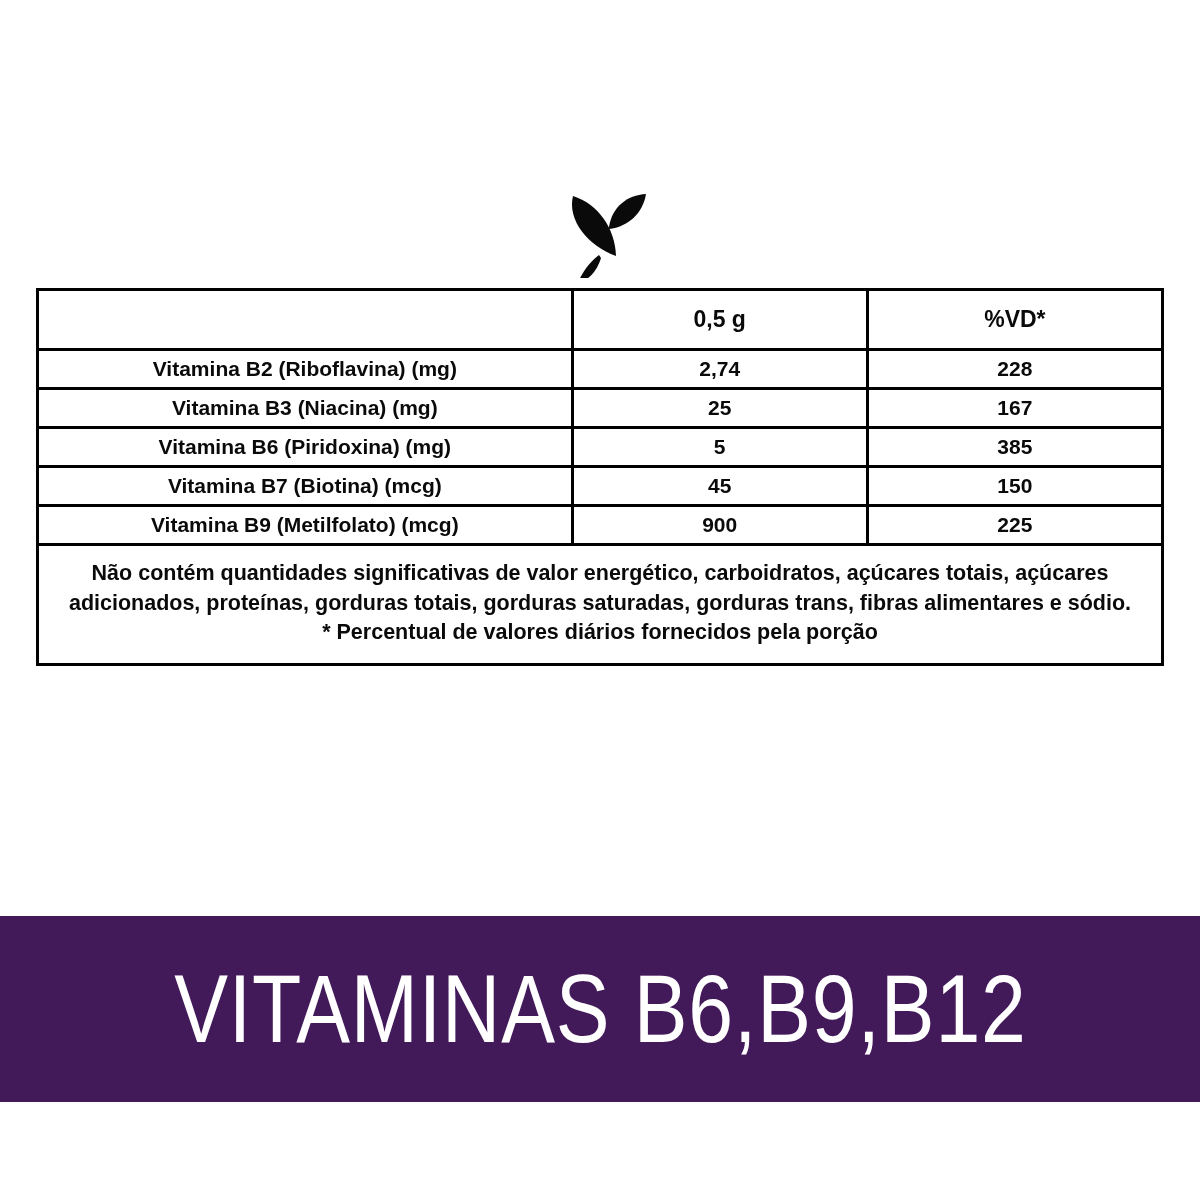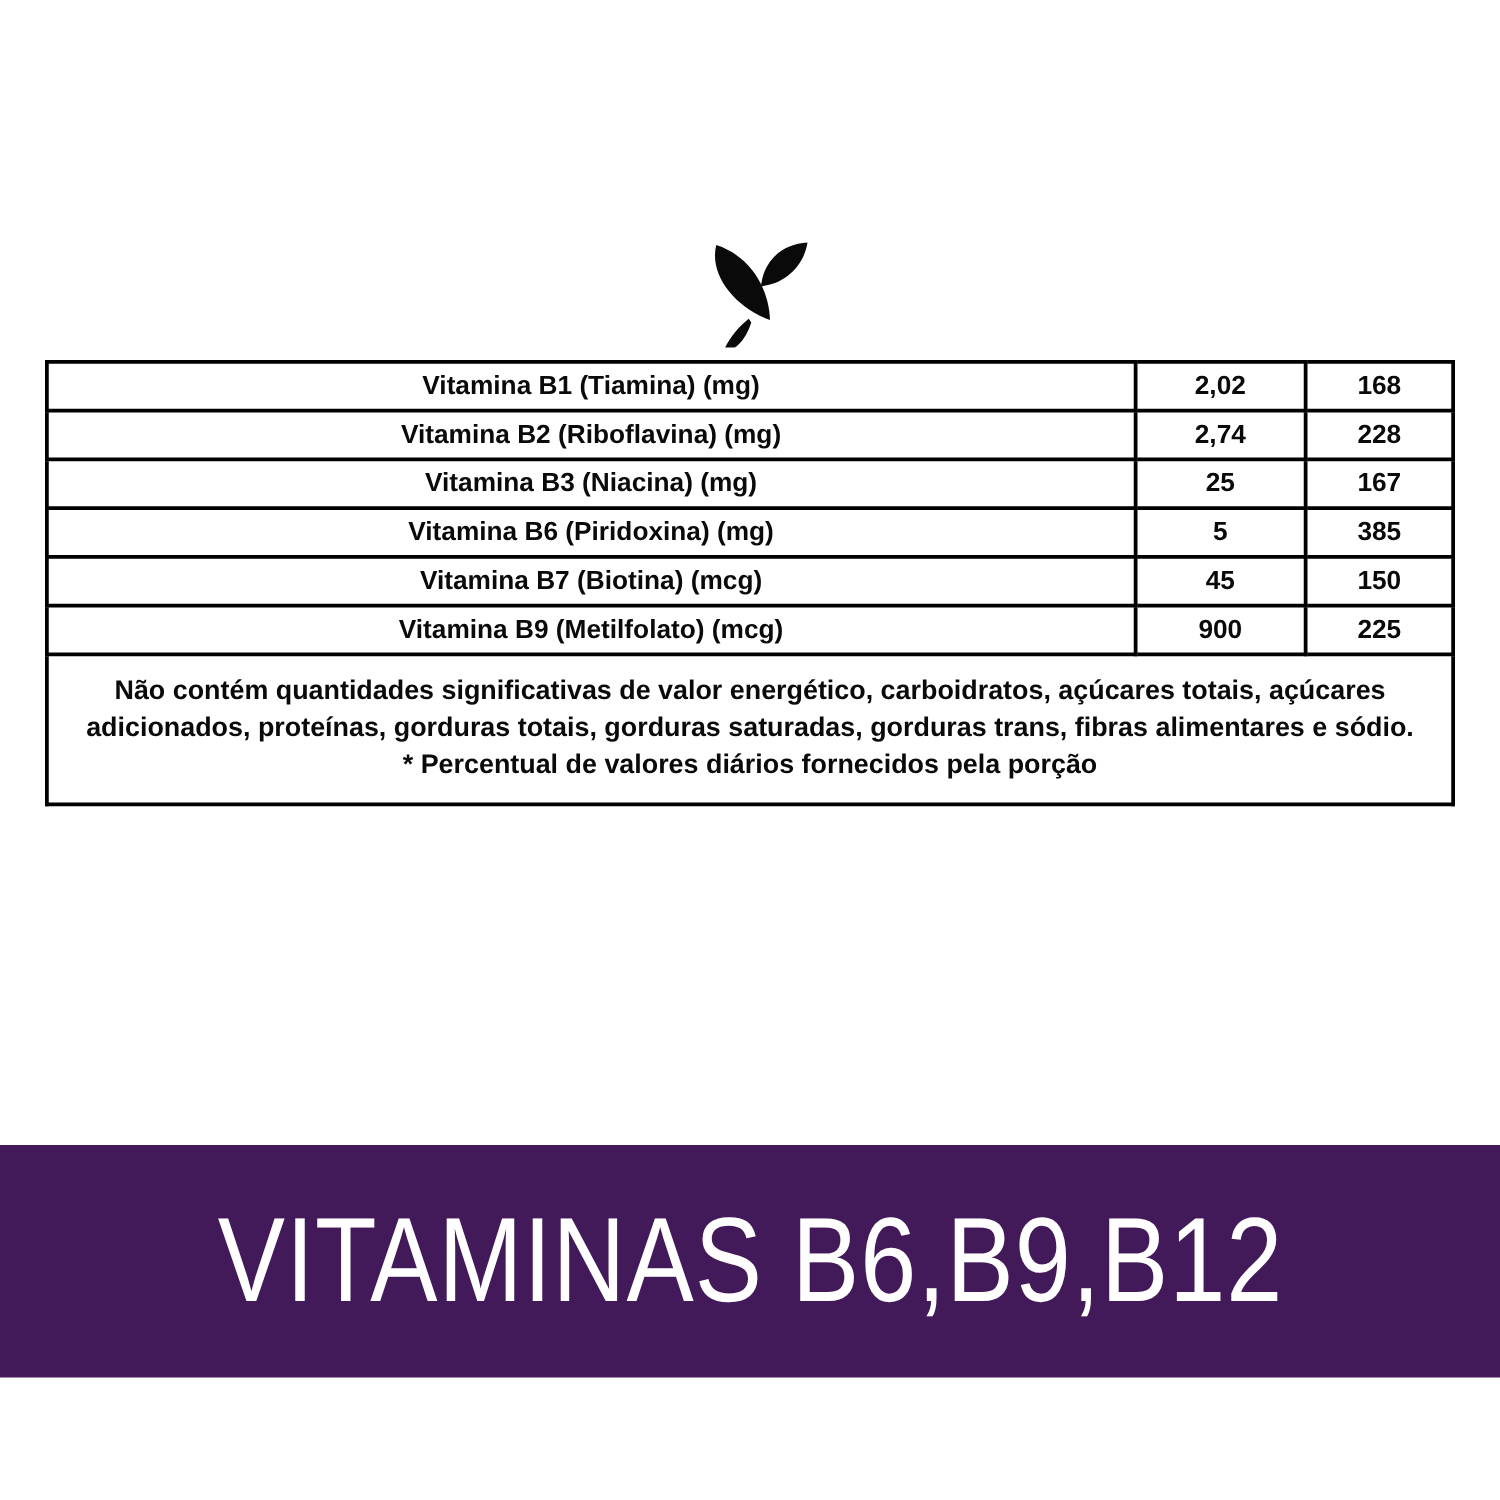--- a/index.html
+++ b/index.html
@@ -87,26 +87,26 @@
       <path d="M 21,6 C 46,14 63,38 64,66 C 36,56 15,30 21,6 Z" fill="#0a0a0a"></path>
 
       <path d="M 57,37 C 60,17 75,5 94,4 C 91,23 76,37 57,39 Z" fill="#0a0a0a"></path>
 
       <path d="M 49,68 C 45,81 37,90 26,93 C 30,82 38,72 47,65 Z" fill="#0a0a0a"></path>
     </svg>
   </div>
 
   <table class="nutri-table">
     <tbody>
+      <tr>
+        <td class="colhead-cell col-nutrient"></td>
+        <td class="colhead-cell col-amount">0,5 g</td>
+        <td class="colhead-cell col-dv">%VD*</td>
+      </tr>
 
-      <tr class="data-row">
-        <td>Vitamina B1 (Tiamina) (mg)</td>
-        <td>2,02</td>
-        <td>168</td>
-      </tr>
       <tr class="data-row">
         <td>Vitamina B2 (Riboflavina) (mg)</td>
         <td>2,74</td>
         <td>228</td>
       </tr>
       <tr class="data-row">
         <td>Vitamina B3 (Niacina) (mg)</td>
         <td>25</td>
         <td>167</td>
       </tr>

